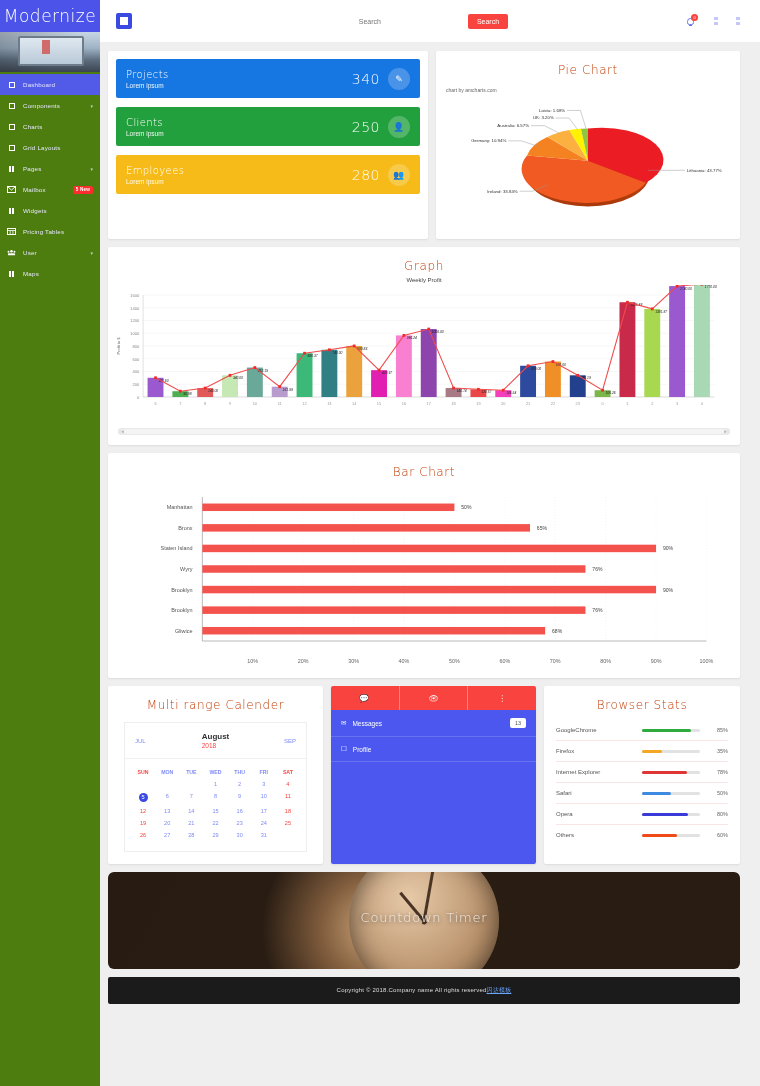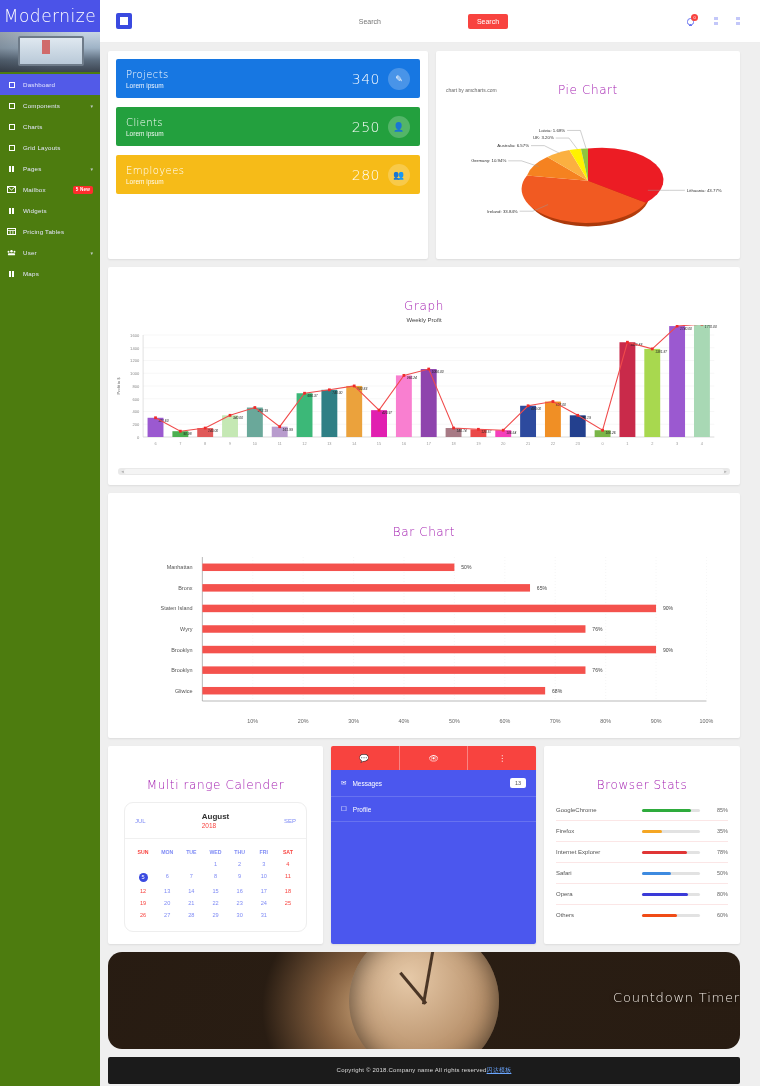--- a/index.html
+++ b/index.html
@@ -93,22 +93,22 @@
     background: #f8433f; color: #fff; border-radius: 50%; font-size: 4px;
     display: flex; align-items: center; justify-content: center; line-height: 1;
   }
   .dots-v { display: flex; flex-direction: column; gap: 1.5px; cursor: pointer; opacity: .45; }
   .dots-v i { width: 4px; height: 3px; background: #7b84f2; display: block; }
 
   .content { padding: 8px 20px 0 8px; flex: 1; overflow: hidden; }
   .row { display: flex; gap: 8px; margin-bottom: 8px; }
   .card { background: #fff; border-radius: 2px; box-shadow: 0 1px 2px rgba(0,0,0,.08); }
   .card-title {
-    text-align: center; font-size: 12px; color: #a21caf; padding: 12px 0 6px;
-    font-family: "DejaVu Sans", sans-serif; font-weight: 300; letter-spacing: .6px; margin-top: 20px;
+    text-align: center; font-size: 12px; color: #c2410c; padding: 12px 0 6px;
+    font-family: "DejaVu Sans", sans-serif; font-weight: 300; letter-spacing: .6px;
   }
 
   
   .info-col { flex: 0 0 320px; padding: 8px; display: flex; flex-direction: column; gap: 9px; }
   .info-card {
     border-radius: 2px; padding: 8px 10px; display: flex; align-items: center;
     color: #fff; height: 39px;
   }
   .info-text { flex: 1; }
   .info-title { font-size: 10px; font-family: "DejaVu Sans", sans-serif; font-weight: 300; letter-spacing: .4px; }
@@ -137,21 +137,21 @@
   }
   .scroll-h .thumb { position: absolute; left: 6px; right: 6px; top: 1px; bottom: 1px; background: #f4f4f4; border-radius: 3px; }
   .scroll-h .ar { position: absolute; top: 1px; width: 5px; height: 5px; color: #aaa; font-size: 4px; line-height: 5px; text-align: center; }
 
   
   .bar-card { width: 100%; padding-bottom: 8px; }
   .bar-body { position: relative; height: 185px; padding: 4px 10px 0 10px; }
 
   
   .cal-card { flex: 0 0 215px; padding-bottom: 12px; }
-  .cal-box { margin: 4px 16px 0 16px; border: 1px solid #eee; border-radius: 9px; }
+  .cal-box { margin: 4px 16px 0 16px; border: 1px solid #eee; border-radius: 0; }
   .cal-head {
     display: flex; align-items: center; justify-content: space-between;
     padding: 9px 10px; border-bottom: 1px solid #f0f0f0;
   }
   .cal-nav { font-size: 6px; color: #7f8bf5; cursor: pointer; width: 18px; }
   .cal-nav.right { text-align: right; }
   .cal-mon { text-align: center; font-size: 8px; color: #333; font-weight: bold; }
   .cal-year { font-size: 6.5px; color: #f8433f; margin-top: 1px; }
   .cal-grid { display: grid; grid-template-columns: repeat(7,1fr); padding: 7px 6px 10px; }
   .cal-grid div { text-align: center; font-size: 5.6px; padding: 3px 0; color: #7f8bf5; }
@@ -219,25 +219,25 @@
     border-bottom: 1px solid #fbe6e6; font-size: 6px; color: #555;
   }
   .bs-row:last-child { border-bottom: none; }
   .bs-name { flex: 0 0 78px; }
   .bs-track { flex: 1; height: 3px; background: #e2e2e2; border-radius: 2px; position: relative; }
   .bs-fill { position: absolute; left: 0; top: 0; bottom: 0; border-radius: 2px; }
   .bs-pct { flex: 0 0 20px; text-align: right; font-size: 5.5px; color: #666; }
 
   
   .cd-card {
-    width: 100%; height: 97px; position: relative; overflow: hidden; border-radius: 14px;
+    width: 100%; height: 97px; position: relative; overflow: hidden; border-radius: 6px;
     background:
       radial-gradient(circle at 42% 58%, rgba(210,170,125,.95) 0%, rgba(150,108,70,.75) 14%, rgba(40,28,18,.95) 30%),
       linear-gradient(120deg,#1c1410 0%, #4a3526 45%, #2a1d14 100%);
-    display: flex; flex-direction: column; align-items: flex-end; justify-content: center;
+    display: flex; flex-direction: column; align-items: center; justify-content: center;
   }
   .cd-watch {
     position: absolute; left: 50%; top: 50%; transform: translate(-50%,-50%);
     width: 150px; height: 150px; border-radius: 50%;
     background: radial-gradient(circle at 40% 35%, #e6c9a8, #b9926c 60%, #8a6a4a 100%);
     box-shadow: 0 0 26px rgba(0,0,0,.55) inset;
   }
   .cd-watch::before {
     content: ""; position: absolute; left: 50%; top: 50%; width: 3px; height: 54px;
     background: #4a3525; transform: translate(-50%,-94%) rotate(10deg); transform-origin: 50% 94%;

